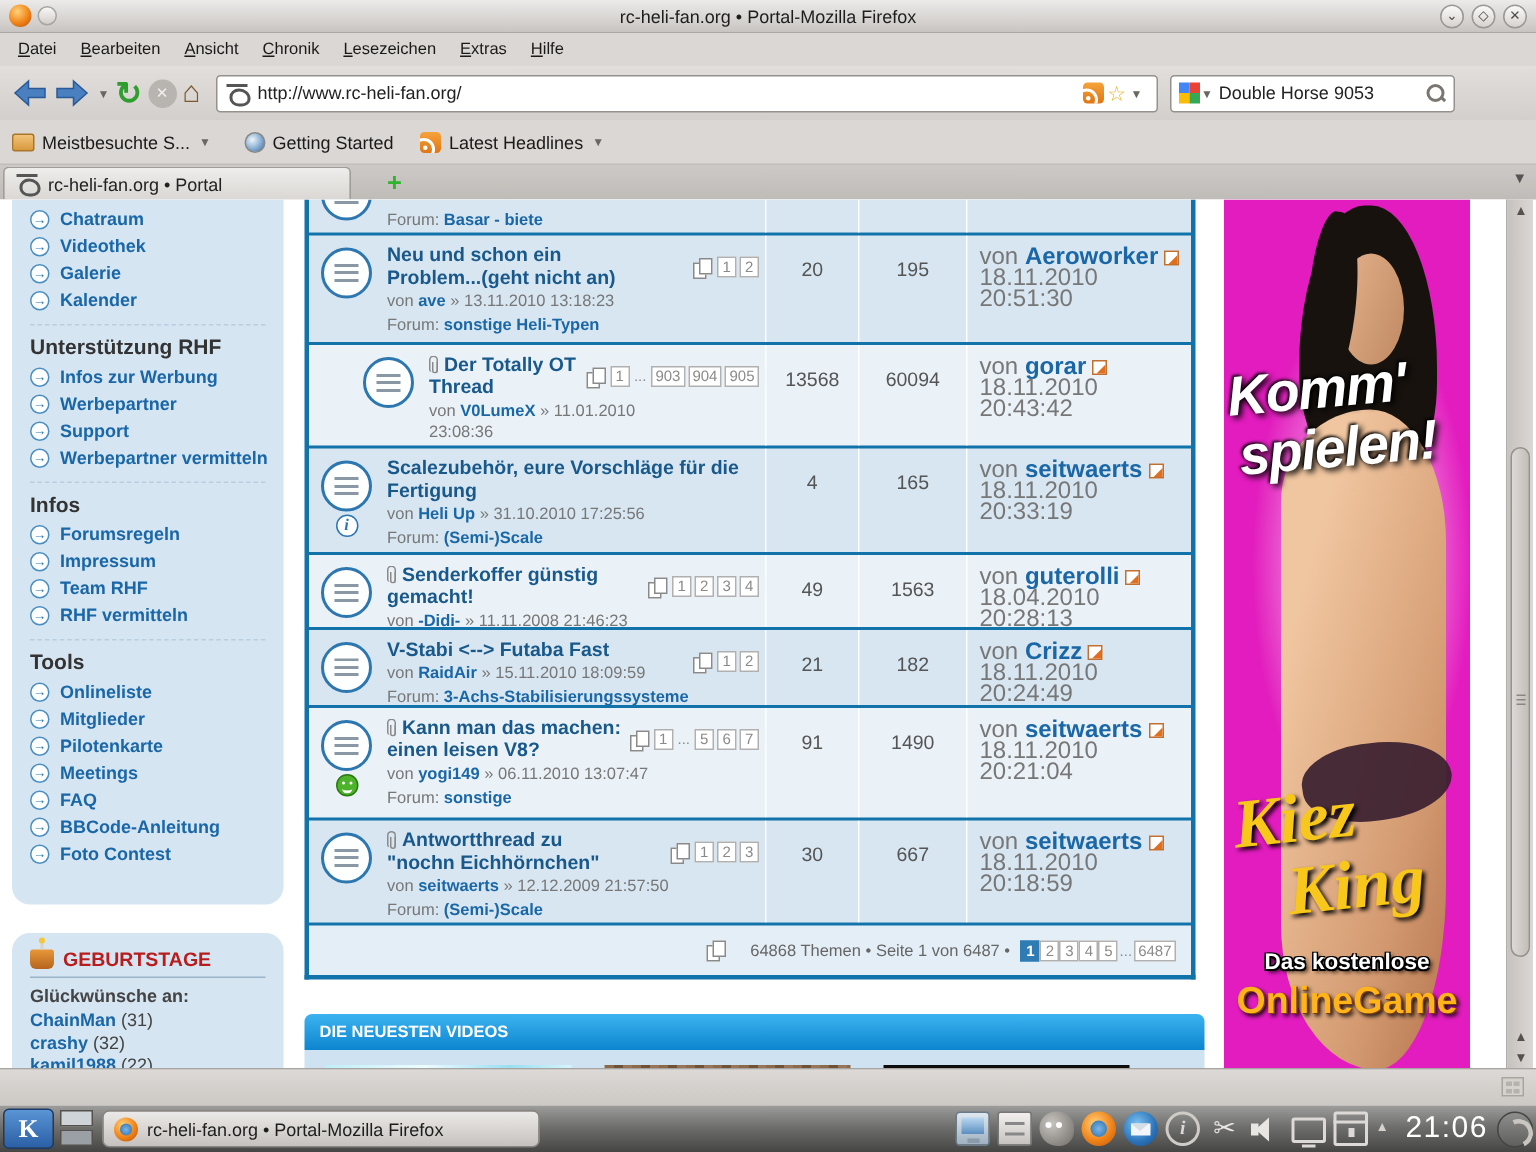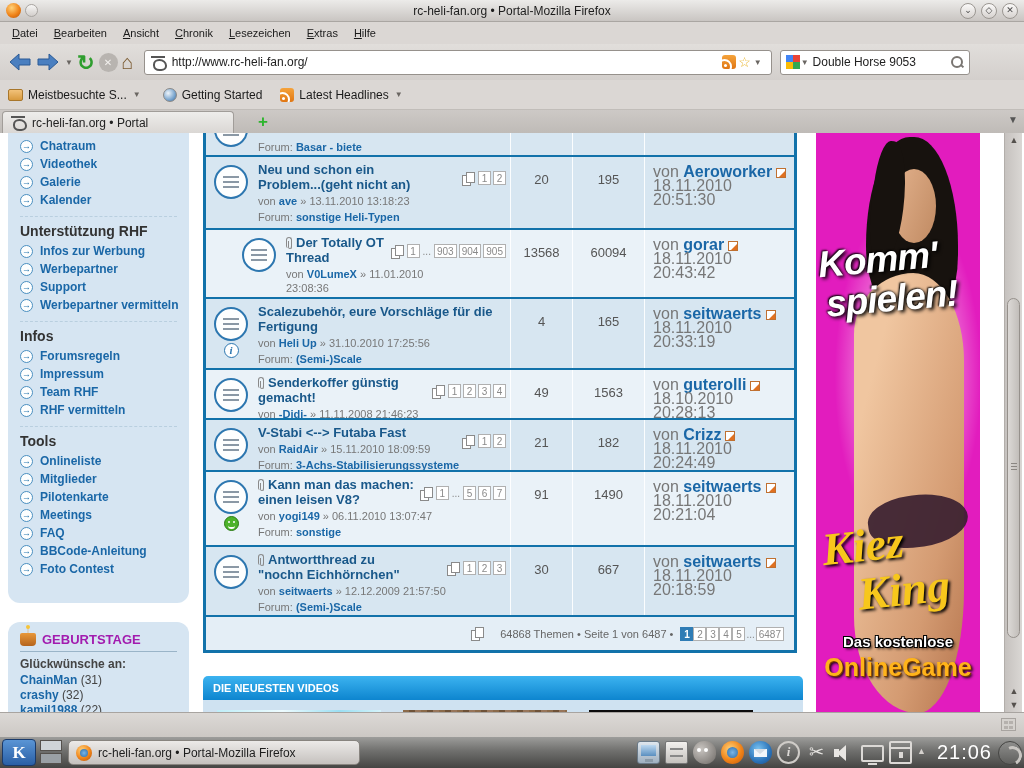--- a/index.html
+++ b/index.html
@@ -86,21 +86,21 @@
   #sidebox1 { top:0; height:470px; border-radius:0 0 12px 12px; padding:4px 0 0 0; overflow:hidden; }
   #sidebox2 { top:489px; height:90px; border-radius:12px 12px 0 0; padding:10px 12px 0 12px; overflow:hidden; }
   .sb-item { display:flex; align-items:center; gap:7px; padding:2px 0 2px 12px; height:18px; }
   .sb-ico { width:13px; height:13px; flex:none; border:1px solid #4a8fc0; border-radius:50%;
     background:#fdfefe; color:#2d7ab0; font-size:9px; line-height:11px; text-align:center; }
   .sb-txt { font-size:12px; font-weight:bold; color:#1a67a7; }
   .sb-head { font-size:14px; font-weight:bold; color:#333; margin:4px 0 3px 12px; }
   .sb-div { border-top:1px dashed #b9cfdf; margin:7px 12px 6px 12px; }
   #bday-head { display:flex; align-items:center; gap:6px; border-bottom:1px solid #9ab4c8;
     padding-bottom:4px; margin-bottom:5px; }
-  #bday-head span.t { font-size:13px; font-weight:bold; color:#a21caf; }
+  #bday-head span.t { font-size:13px; font-weight:bold; color:#b91c1c; }
   .cake { width:16px; height:13px; position:relative; background:linear-gradient(#e8983a,#b5641c);
     border-radius:2px 2px 4px 4px; }
   .cake::before { content:""; position:absolute; left:7px; top:-5px; width:2px; height:5px; background:#d8d2c8; }
   .cake::after { content:""; position:absolute; left:6px; top:-8px; width:4px; height:4px;
     background:#f5c53a; border-radius:50%; }
   .bday-intro { font-size:12px; font-weight:bold; color:#444; margin-bottom:2px; }
   .bday { font-size:12px; line-height:15px; color:#444; }
   .bday a { font-weight:bold; color:#1a67a7; text-decoration:none; }
 
   #forumbox { position:absolute; left:203px; top:0; width:594px;
@@ -584,21 +584,21 @@
                 <span class="chip">2</span>
                 <span class="chip">3</span>
                 <span class="chip">4</span>
               </span>
               <div class="byline"><span>von </span><a class="ulink">-Didi-</a><span> » 11.11.2008 21:46:23</span></div>
             </div>
             <div class="fcell num">49</div>
             <div class="fcell num">1563</div>
             <div class="fcell last">
               <div class="lastline"><span>von </span><a class="ulink">guterolli</a><span class="lastpost-ico"></span></div>
-              <div class="lastdate">18.10.2010 20:28:13</div>
+              <div class="lastdate">18.04.2010 20:28:13</div>
             </div>
           </div>
           <div class="frow r5">
             <div class="fcell icon-cell">
               <span class="topic-icon">
                 <i></i>
               </span>
             </div>
             <div class="fcell topic-cell">
               <div class="title-line has-chips"><a class="topic-title">V-Stabi &lt;--&gt; Futaba Fast</a></div>

